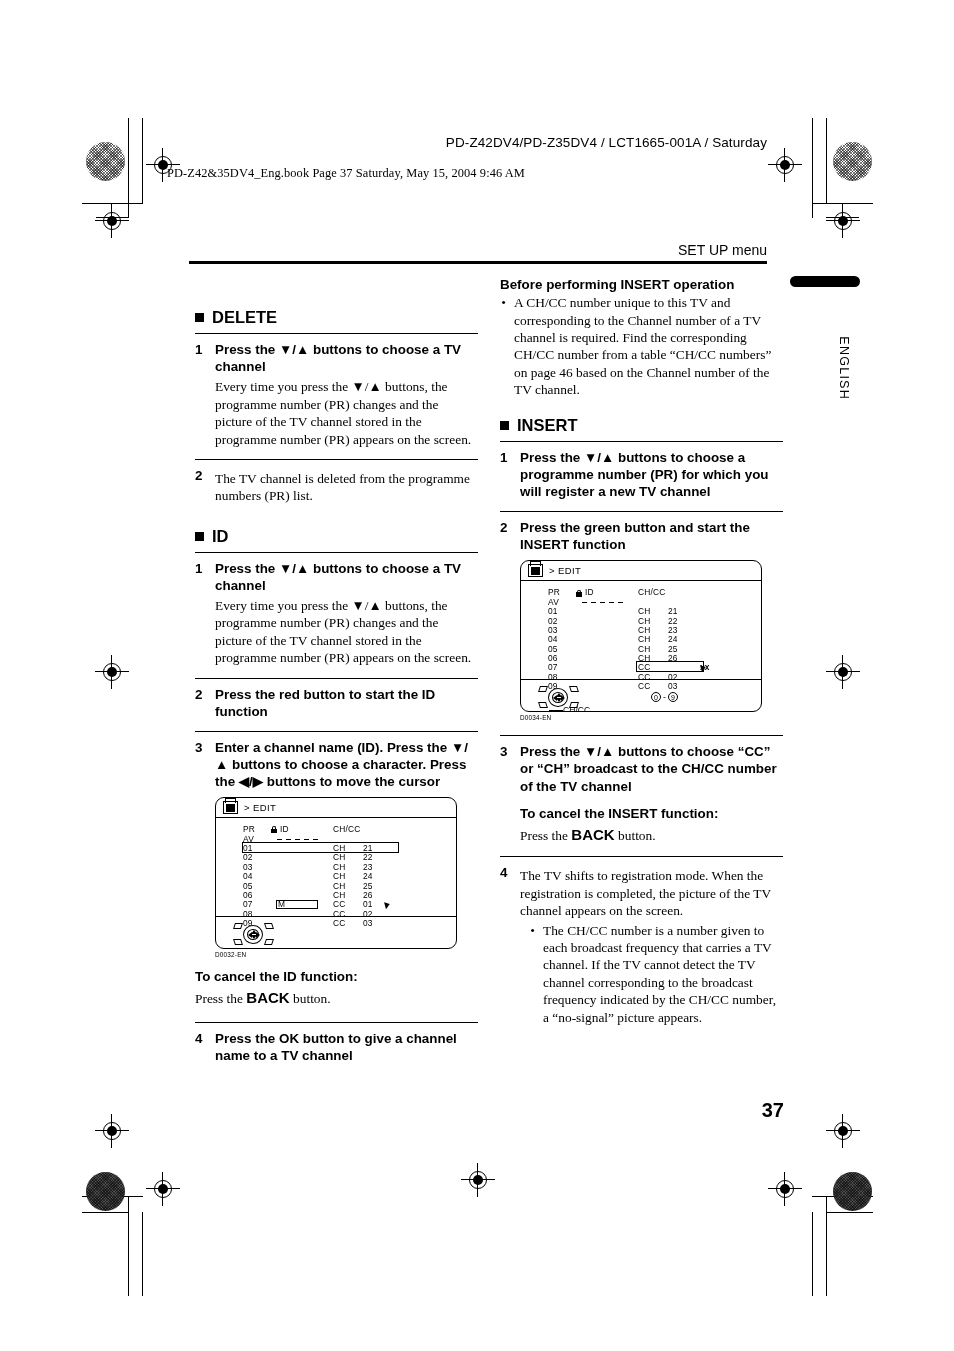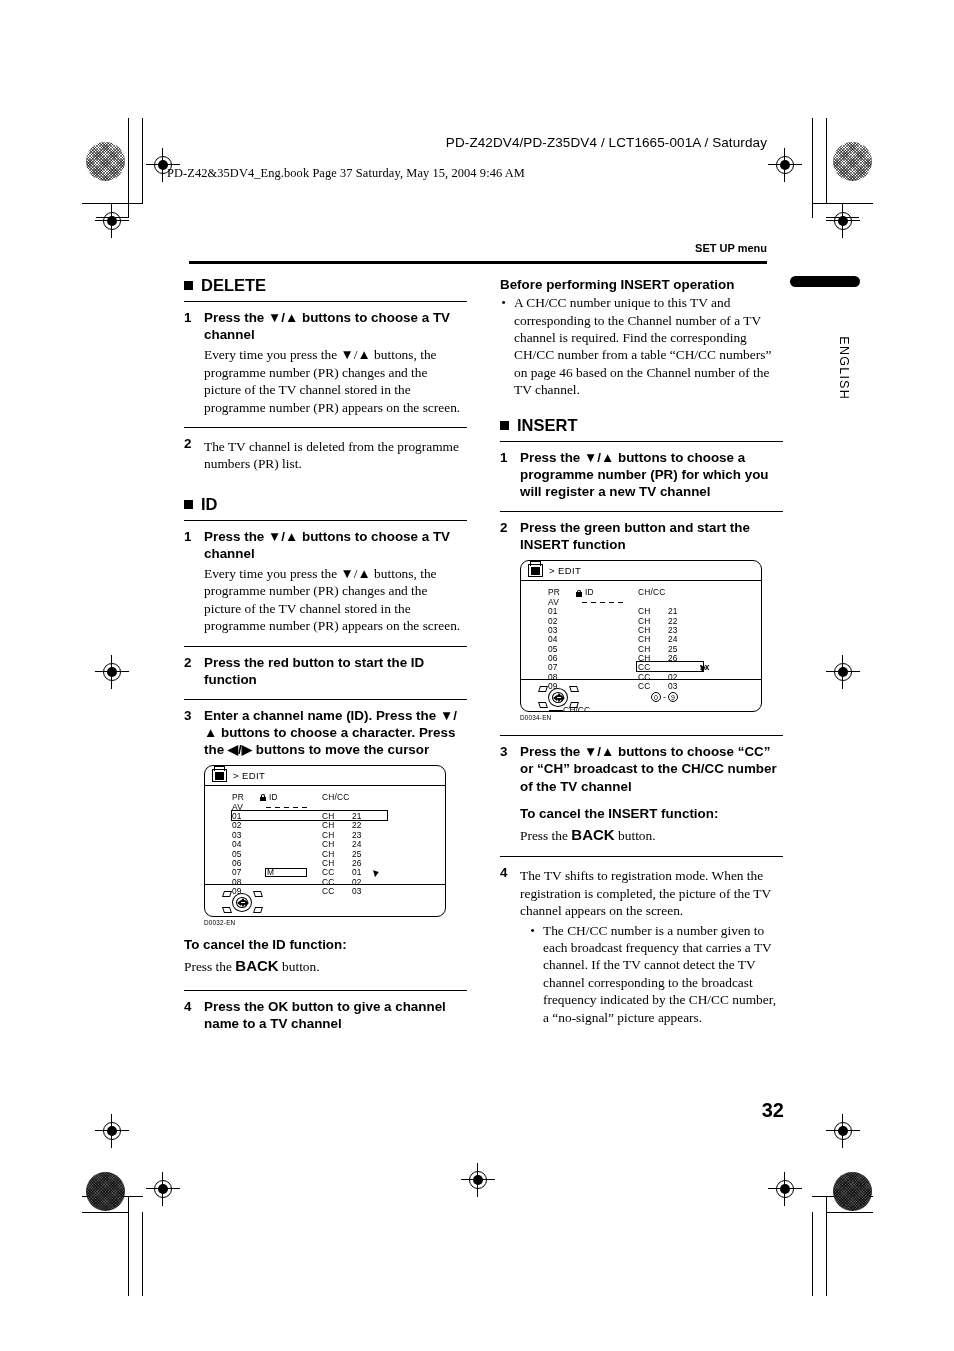--- a/index.html
+++ b/index.html
@@ -50,43 +50,42 @@
   .book-line {
     position:absolute; left:167px; top:166px;
     font-family:"Liberation Serif", serif;
     font-size:12.4px; letter-spacing:0.1px;
   }
 
   
   .running-head {
     position:absolute; right:187px; top:242px;
     font-family:"Liberation Sans", sans-serif;
-    font-size:11px;
-    font-weight:bold;
+    font-size:14px;
   }
   .head-rule {
     position:absolute; left:189px; top:261px; width:578px; height:2.6px;
     background:#000;
   }
   .thumb-tab {
     position:absolute; right:94px; top:276px; width:70px; height:11px;
     background:#000; border-radius:6px;
   }
   .side-lang {
     position:absolute; right:103px; top:400px;
     font-family:"Liberation Sans", sans-serif;
     font-size:12.6px; letter-spacing:1.2px;
     transform-origin: 100% 0;
     transform: rotate(90deg) translateX(0);
     white-space:nowrap;
   }
 
   
   .col { position:absolute; top:276px; width:283px; }
-  .col-left  { left:184px; }
+  .col-left  { left:195px;margin-top:32px; }
   .col-right { left:500px; }
 
   .sec-head {
     font-family:"Liberation Sans", sans-serif;
     font-weight:bold; font-size:16.5px;
     display:flex; align-items:center; gap:8px;
     margin:0 0 6px 0;
   }
   .sec-head .sq { width:9px; height:9px; background:#000; display:inline-block; }
 
@@ -672,13 +671,13 @@
     <div class="step-body">
       <p class="para">The TV shifts to registration mode. When the registration is completed, the picture of the TV channel appears on the screen.</p>
       <div class="bullet" style="margin-left:9px; margin-top:2px;">
         <span class="bdot">•</span>
         <span class="btxt">The CH/CC number is a number given to each broadcast frequency that carries a TV channel. If the TV cannot detect the TV channel corresponding to the broadcast frequency indicated by the CH/CC number, a “no-signal” picture appears.</span>
       </div>
     </div>
   </div>
 </div>
 
-<div class="page-num">32</div>
+<div class="page-num">37</div>
 
 </body></html>

